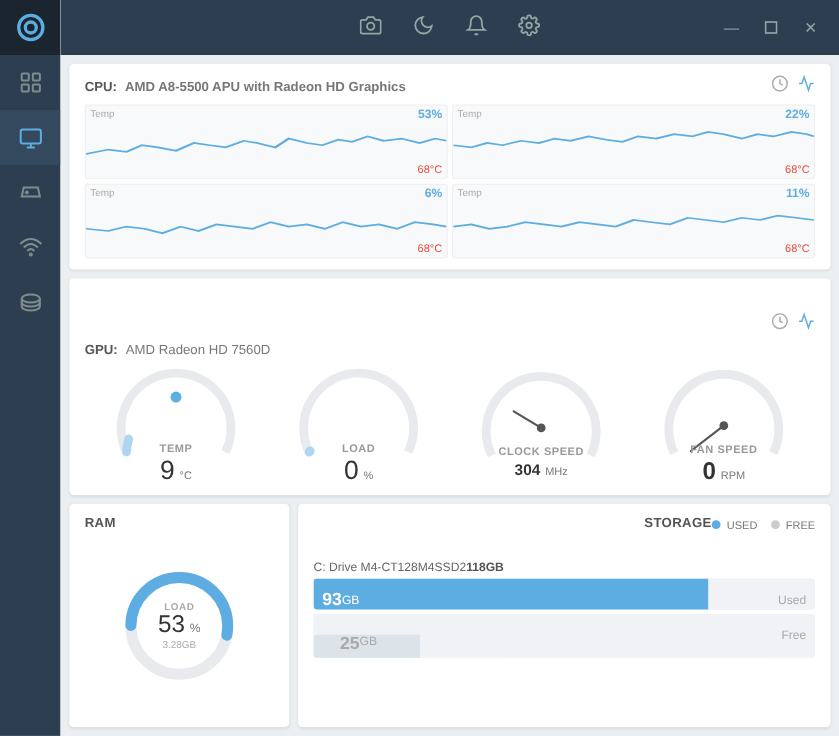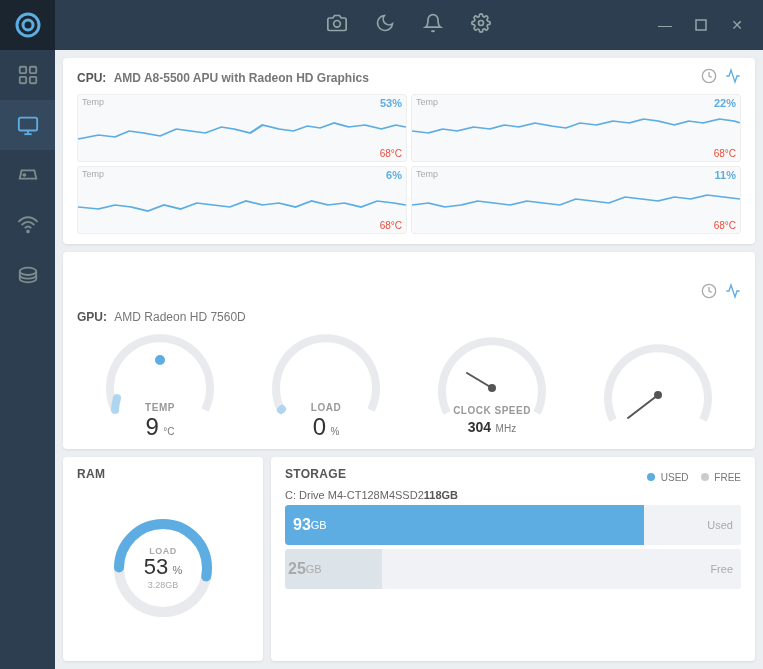--- a/index.html
+++ b/index.html
@@ -314,22 +314,22 @@
       font-size: 9px;
       color: #aaa;
       display: block;
       margin-top: 2px;
     }
 
     
     .storage-header {
       display: flex;
       align-items: center;
-      justify-content: space-between;
-      margin-bottom: 2px;
+      justify-content: flex-end;
+      margin-bottom: 22px;
     }
     .storage-legend {
       display: flex;
       gap: 12px;
       align-items: center;
       font-size: 10px;
       color: #777;
     }
     .legend-dot {
       width: 8px;
@@ -606,20 +606,27 @@
           </div>
         </div>
 
         <div class="gauge-container">
           <svg width="110" height="90" viewBox="0 0 110 90">
             <path d="M 10 80 A 50 50 0 1 1 100 80" class="gauge-arc-bg"></path>
 
             <line x1="55" y1="55" x2="25" y2="78" stroke="#555" stroke-width="2" stroke-linecap="round"></line>
             <circle cx="55" cy="55" r="4" fill="#555"></circle>
           </svg>
+          <div style="text-align:center; margin-top:-18px;">
+            <div class="gauge-label-top">FAN SPEED</div>
+            <div>
+              <span class="gauge-value" style="font-size:22px;font-weight:600;">0</span>
+              <span class="gauge-unit">RPM</span>
+            </div>
+          </div>
         </div>
       </div>
     </div>
 
     <div class="bottom-row">
 
       <div class="section ram-section">
         <div class="section-title">RAM</div>
         <div class="ram-body">
           <div class="donut-wrapper">
@@ -654,34 +661,34 @@
           </div>
         </div>
 
         <div class="drive-row">
           <div class="drive-header">
             <span>C: Drive M4-CT128M4SSD2</span>
             <span class="drive-size">118GB</span>
           </div>
 
           <div style="margin-bottom:4px;">
-            <div style="display:flex; height:40px; border-radius:3px; overflow:hidden; background:#f0f2f5;">
+            <div style="display:flex; height:28px; border-radius:3px; overflow:hidden; background:#f0f2f5;">
               <div class="bar-used" style="width:78.8%;">
                 <span class="bar-used-label">93</span>
                 <span class="bar-used-unit">GB</span>
               </div>
               <div class="bar-free" style="flex:1;">
                 <span class="bar-text-right">Used</span>
               </div>
             </div>
           </div>
 
           <div>
             <div style="display:flex; height:40px; border-radius:3px; overflow:hidden; background:#f0f2f5;">
-              <div style="background:#dce4ea; width:21.2%; height:40px; border-radius:3px 0 0 3px; display:flex; align-items:center; padding-left:3px;">
+              <div style="background:#dce4ea; width:21.2%; height:40px; border-radius:3px 0 0 3px; display:flex; padding-left:24px;margin-top:19px;">
                 <span style="font-size:16px;font-weight:700;color:#aaa;">25</span>
                 <span style="font-size:11px;color:#aaa;">GB</span>
               </div>
               <div class="bar-free" style="flex:1;">
                 <span class="bar-text-right">Free</span>
               </div>
             </div>
           </div>
         </div>
       </div>

